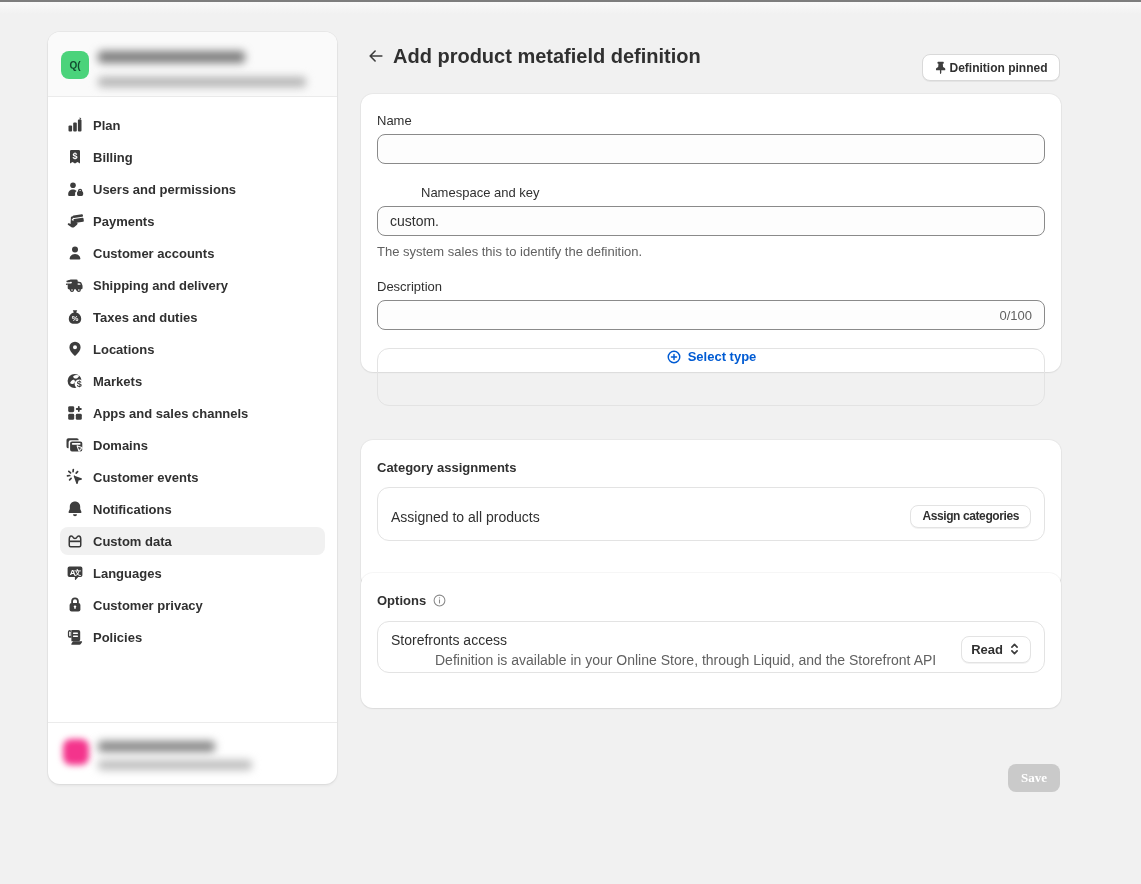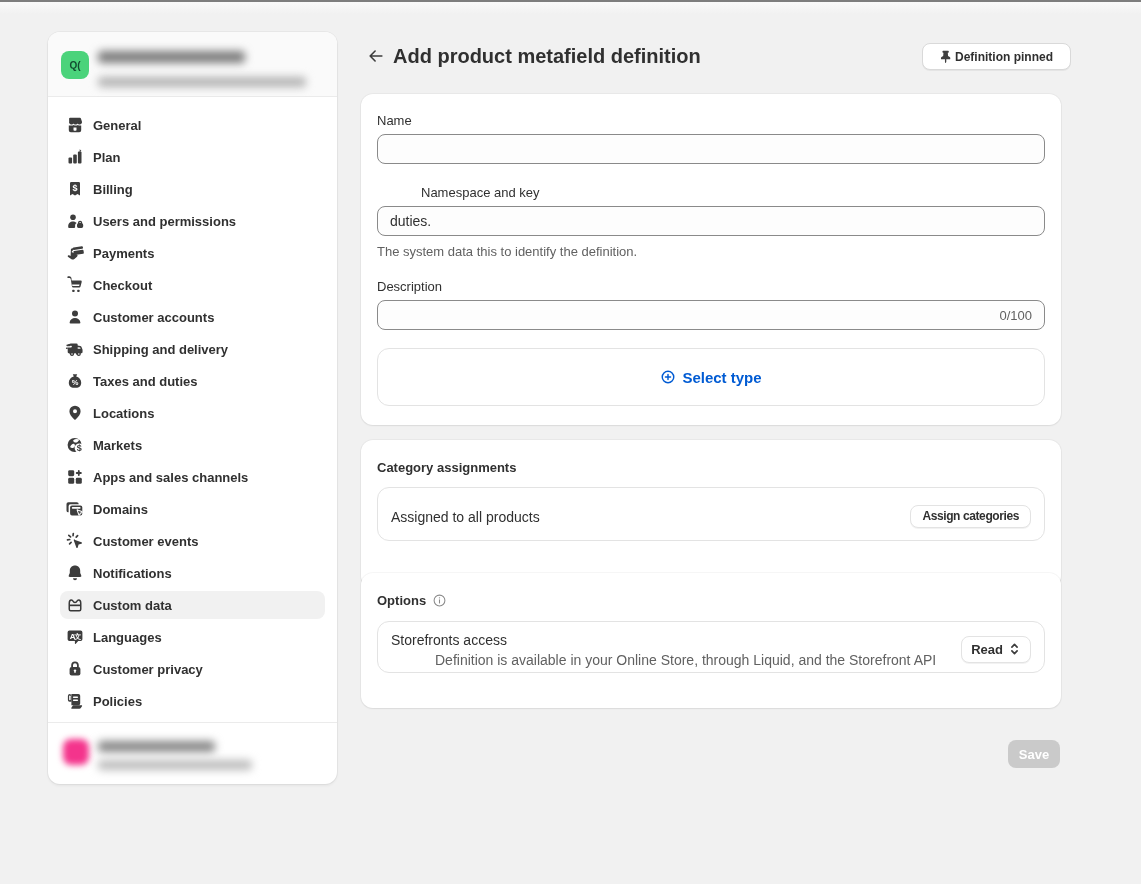--- a/index.html
+++ b/index.html
@@ -20,79 +20,70 @@
 .item.sel { background:#f1f1f1; height:28px; margin:2px 0; }
 .s-foot { position:absolute; left:0; bottom:0; width:100%; height:62px; border-top:1px solid #ebebeb; }
 .pink { position:absolute; left:15px; top:16px; width:26px; height:26px; border-radius:8px; background:#f4348c; filter:blur(3px); }
 .b3 { left:50px; top:18px; width:117px; height:11px; background:#868686; }
 .b4 { left:50px; top:37px; width:154px; height:10px; background:#bcbcbc; }
 
 
 .back { position:absolute; left:367px; top:47px; width:18px; height:18px; }
 h1 { position:absolute; left:393px; top:45px; font-size:20px; font-weight:700; color:#303030; }
 .btn { background:#fff; border:1px solid #e3e3e3; border-radius:8px; font-family:"Liberation Sans",sans-serif; font-size:12px; font-weight:600; color:#303030; display:inline-flex; align-items:center; justify-content:center; box-shadow:0 1px 0 rgba(0,0,0,0.05); }
-.pinned { position:absolute; left:922px; top:43px; width:149px; height:27px; gap:4px; border-color:#d9d9d9; }
+.pinned { position:absolute; left:922px; top:54px; width:138px; height:27px; gap:4px; border-color:#d9d9d9; }
 
 .card { position:absolute; left:361px; width:700px; background:#fff; border-radius:12px; box-shadow:0 0 0 1px rgba(0,0,0,0.035), 0 1px 2px rgba(0,0,0,0.06); }
-.c1 { top:94px; height:331px; }
+.c1 { top:94px; height:278px; }
 .c2 { top:440px; height:148px; }
 .c3 { top:573px; height:135px; }
 
 .lbl { position:absolute; left:16px; font-size:13px; color:#303030; }
 .input { position:absolute; left:16px; right:16px; height:30px; border:1px solid #8a8a8a; border-radius:8px; background:#fdfdfd; font-size:14px; color:#303030; display:flex; align-items:center; padding:0 12px; }
 .help { position:absolute; left:16px; font-size:13px; color:#616161; }
 .count { margin-left:auto; color:#616161; font-size:13px; }
-.selectbox { position:absolute; left:16px; right:16px; top:254px; height:58px; border:1px solid #e3e3e3; border-radius:12px; display:flex; align-items:center; justify-content:center; gap:6px; font-size:15px; font-weight:600; color:#005bd3; }
+.selectbox { position:absolute; left:16px; right:16px; top:254px; height:58px; border:1px solid #e3e3e3; border-radius:12px; display:flex; align-items:flex-start; justify-content:center; gap:6px; font-size:13px; font-weight:600; color:#005bd3; }
 h2 { font-size:13px; font-weight:700; color:#303030; }
 .ibox { position:absolute; left:16px; right:16px; border:1px solid #e3e3e3; border-radius:12px; display:flex; align-items:center; padding:11px 13px; font-size:14px; }
 .sub { color:#616161; margin-top:4px;margin-left:44px; }
 .read { gap:5px; font-size:13px; }
-.save { position:absolute; left:1008px; top:740px; width:52px; height:28px; background:#cacaca; color:#fff; border:none; border-radius:8px; font-family:Liberation Sans, sans-serif; font-size:13px; font-weight:700; }
+.save { position:absolute; left:1008px; top:764px; width:52px; height:28px; background:#cacaca; color:#fff; border:none; border-radius:8px; font-family:Liberation Serif, serif; font-size:13px; font-weight:700; }
 svg.ic { width:20px; height:20px; }
 </style>
 </head>
 <body>
 <div class="topbar"></div>
 
 <aside class="sidebar">
   <div class="s-head">
     <div class="avatar">Q(</div>
     <div class="bl b1"></div>
     <div class="bl b2"></div>
   </div>
   <nav class="nav">
     <div class="item"><svg class="ic" viewBox="0 0 20 20" fill="#3d3d3d">
-          <path d="M4.1 3.5 a1 1 0 0 1 .95-.7 h9.9 a1 1 0 0 1 .95.7 l1 3.1 c.5 1.6-.7 3-2.2 3 -.9 0-1.7-.5-2.1-1.2 -.4.7-1.2 1.2-2.1 1.2 -.9 0-1.65-.5-2.05-1.2 -.4.7-1.2 1.2-2.1 1.2 -1.5 0-2.7-1.4-2.2-3z"></path>
-          <path d="M5 10.6 c-.4 0-.9-.1-1.2-.2 v4.8 a2 2 0 0 0 2 2 h8.4 a2 2 0 0 0 2-2 v-4.8 c-.4.1-.8.2-1.2.2 -.8 0-1.5-.3-2.1-.7 -.6.4-1.3.7-2.1.7 -.8 0-1.5-.3-2.05-.7 -.6.4-1.3.7-2.1.7z M8.5 12.5 h3 v2.5 a.8.8 0 0 1-.8.8 h-1.4 a.8.8 0 0 1-.8-.8z" fill-rule="evenodd"></path>
-        </svg>General</div>
-    <div class="item"><svg class="ic" viewBox="0 0 20 20" fill="#3d3d3d">
           <rect x="3.5" y="10.5" width="3.6" height="6" rx="1"></rect>
           <rect x="8.2" y="7.5" width="3.6" height="9" rx="1"></rect>
           <rect x="12.9" y="4.5" width="3.6" height="12" rx="1"></rect>
           <path d="M14.7 2.2 l1.6 1.5-1.6 1.5z"></path>
         </svg>Plan</div>
     <div class="item"><svg class="ic" viewBox="0 0 20 20" fill="#3d3d3d">
           <path d="M6.2 3 h7.6 a1.2 1.2 0 0 1 1.2 1.2 v12.3 l-2.5-1.6-2.5 1.6-2.5-1.6-2.5 1.6 v-12.3 a1.2 1.2 0 0 1 1.2-1.2z" fill-rule="evenodd"></path>
           <text x="10" y="11.6" font-size="9" font-weight="bold" fill="#fff" text-anchor="middle" font-family="Liberation Sans">$</text>
         </svg>Billing</div>
     <div class="item"><svg class="ic" viewBox="0 0 20 20" fill="#3d3d3d">
           <circle cx="8" cy="6.3" r="2.8"></circle>
           <path d="M3.2 15.2 c0-2.7 2.1-4.7 4.8-4.7 1.5 0 2.8.6 3.7 1.6 -1 .5-1.6 1.5-1.6 2.7 v1.4 a1 1 0 0 1-1 .8 h-5 a1 1 0 0 1-.9-1z"></path>
           <path d="M12 14 a2.2 2.2 0 0 1 1-1.8 v-.4 a2.1 2.1 0 0 1 4.2 0 v.4 a2.2 2.2 0 0 1 1 1.8 v1.3 a1.6 1.6 0 0 1-1.6 1.6 h-3 a1.6 1.6 0 0 1-1.6-1.6z m3.8-2.1 h-1.4 v-.1 a.7.7 0 0 1 1.4 0z" fill-rule="evenodd"></path>
         </svg>Users and permissions</div>
     <div class="item"><svg class="ic" viewBox="0 0 20 20" fill="#3d3d3d">
           <path d="M8.6 4.6 l8.2-1.3 a1 1 0 0 1 1.1.8 l.1.6 a1 1 0 0 1-.8 1.1 l-8.2 1.3 a1 1 0 0 1-1.1-.8 l-.1-.6 a1 1 0 0 1 .8-1.1z"></path>
           <path d="M9.2 8 l8.2-1.3 a1 1 0 0 1 1.1.8 l.35 2.2 a1 1 0 0 1-.8 1.1 l-8.2 1.3 a1 1 0 0 1-1.1-.8 l-.35-2.2 a1 1 0 0 1 .8-1.1z"></path>
           <path d="M5.9 6.2 c.5-.9 1.5-1.3 2.1-.8 .5.4.5 1.2-.1 1.9 l-1.4 1.6 5.4 2.6 c.9.4.9 1.5.1 2.2 l-2.6 2.2 c-.8.7-2 .9-2.9.3 l-3.3-2.1 c-.5-.35-.6-1-.2-1.5 .35-.4 1-.5 1.5-.2 l1.1.7z"></path>
         </svg>Payments</div>
-    <div class="item"><svg class="ic" viewBox="0 0 20 20" fill="#3d3d3d">
-          <path d="M3.2 3 h1 c.8 0 1.4.55 1.55 1.3 l1.2 7 c.1.75.75 1.3 1.5 1.3 h5.6 c.7 0 1.3-.45 1.45-1.1 l1.2-4.6 a1.15 1.15 0 0 0-1.1-1.45 h-8.9 l-.2-1.2 A2.4 2.4 0 0 0 4.2 1.3 h-1 a.85.85 0 0 0 0 1.7z M7.3 10.9 l-.25-1.5 h7.5 l-.4 1.5z" fill-rule="evenodd"></path>
-          <rect x="7.3" y="14.7" width="2.2" height="2.2" rx=".5"></rect>
-          <rect x="12.3" y="14.7" width="2.2" height="2.2" rx=".5"></rect>
-        </svg>Checkout</div>
     <div class="item"><svg class="ic" viewBox="0 0 20 20" fill="#3d3d3d">
           <circle cx="10" cy="6.5" r="3"></circle>
           <path d="M4.6 15.4 c.4-2.8 2.7-4.4 5.4-4.4 s5 1.6 5.4 4.4 a1 1 0 0 1-1 1.1 h-8.8 a1 1 0 0 1-1-1.1z"></path>
         </svg>Customer accounts</div>
     <div class="item"><svg class="ic" viewBox="0 0 20 20" fill="#3d3d3d">
           <path d="M5.8 4.4 h5.6 a1.3 1.3 0 0 1 1.3 1.3 v.7 l2.5.5 c.6.1 1.1.5 1.3 1.1 l.9 2.3 c.1.25.15.5.15.75 v2 a1.3 1.3 0 0 1-1.3 1.3 h-.45 a2.6 2.6 0 0 1-5.1 0 h-1.3 a2.6 2.6 0 0 1-5.1-.05 l-.35-.01 a1.3 1.3 0 0 1-1.25-1.3 v-4.6 h3.4 a.8.8 0 0 0 0-1.6 h-3.2 v-.5 a1.3 1.3 0 0 1 1.3-1.3z m6.9 3.8 v1.6 h2.9 l-.5-1.3z" fill-rule="evenodd"></path>
           <path d="M2.2 5.6 h2.4 a.8.8 0 0 1 0 1.6 h-2.4 a.8.8 0 0 1 0-1.6z m-.5 2.8 h1 v1.6 h-1 a.8.8 0 0 1 0-1.6z"></path>
           <circle cx="7" cy="14.9" r="2"></circle>
           <circle cx="7" cy="14.9" r="0.75" fill="#fff"></circle>
           <circle cx="13.8" cy="14.9" r="2"></circle>
@@ -171,22 +162,22 @@
   </svg>
 <h1>Add product metafield definition</h1>
 <button class="btn pinned"><svg width="11" height="14" viewBox="0 0 13 15" fill="#3f3f3f">
       <path d="M3.4 .2 h6.2 a.8.8 0 0 1 .8.8 v.6 a.8.8 0 0 1-.8.8 h-.4 l.35 3.8 1.95 1.3 c.4.25.65.7.65 1.2 v.8 a.8.8 0 0 1-.8.8 h-3.9 v2.7 l-.5 1.5 c-.1.3-.5.3-.6 0 l-.5-1.5 v-2.7 h-3.9 a.8.8 0 0 1-.8-.8 v-.8 c0-.5.25-.95.65-1.2 l1.95-1.3.35-3.8 h-.4 a.8.8 0 0 1-.8-.8 v-.6 a.8.8 0 0 1 .8-.8z"></path>
     </svg>Definition pinned</button>
 
 <section class="card c1">
   <div class="lbl" style="top:19px;">Name</div>
   <div class="input" style="top:40px;"></div>
   <div class="lbl" style="top:91px;margin-left:44px;">Namespace and key</div>
-  <div class="input" style="top:112px;">duties.</div>
-  <div class="help" style="top:150px;">The system data this to identify the definition.</div>
+  <div class="input" style="top:112px;">custom.</div>
+  <div class="help" style="top:150px;">The system sales this to identify the definition.</div>
   <div class="lbl" style="top:185px;">Description</div>
   <div class="input" style="top:206px;">
       <span class="count">0/100</span>
     </div>
   <div class="selectbox"><svg width="16" height="16" viewBox="0 0 20 20" fill="none" stroke="#005bd3" stroke-width="1.8">
         <circle cx="10" cy="10" r="7.2"></circle>
         <path d="M10 6.8 v6.4 M6.8 10 h6.4" stroke-linecap="round"></path>
       </svg>Select type</div>
 </section>
 

